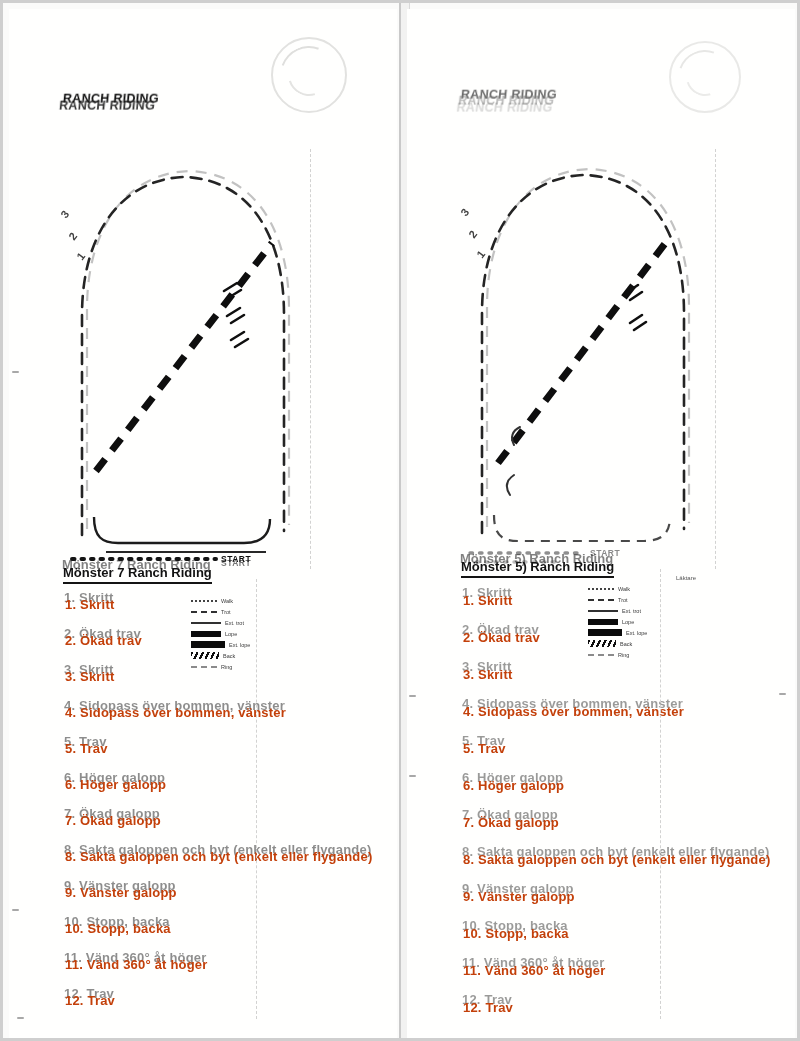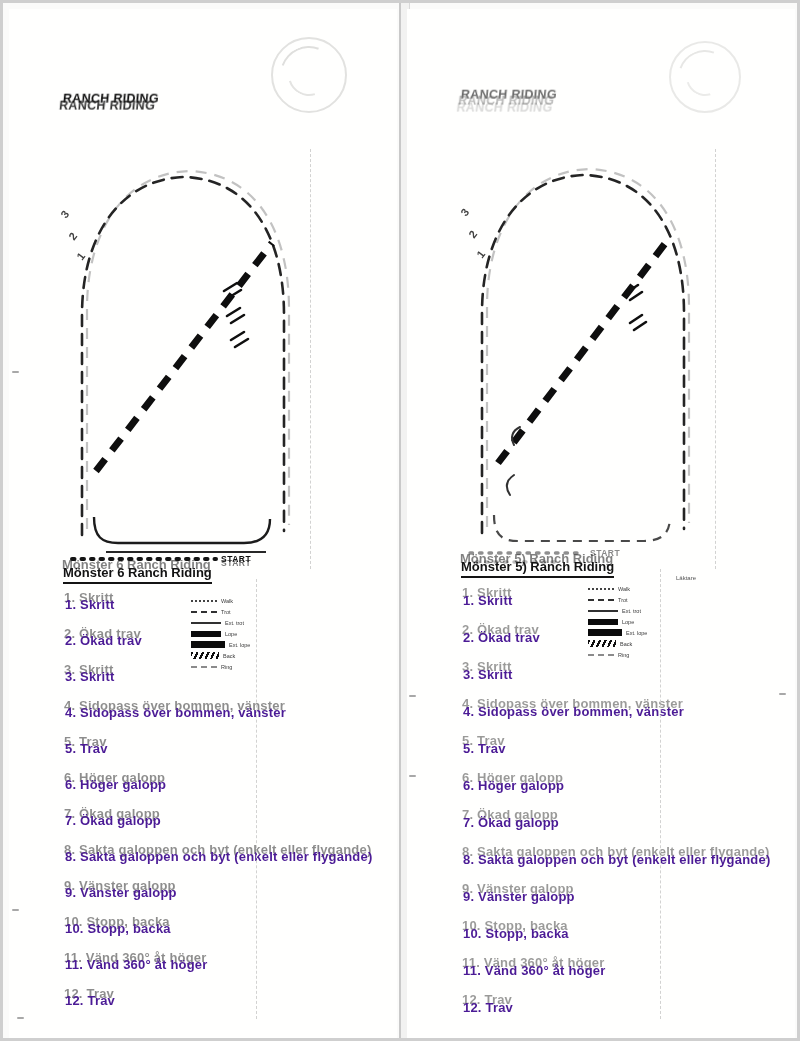--- a/index.html
+++ b/index.html
@@ -38,21 +38,21 @@
   .startdots{stroke:#161616;stroke-width:4;stroke-dasharray:2.5 7;stroke-linecap:round;}
   .startdots.light{stroke:#8f8f8f;stroke-width:3.4;}
   .svgstart{font-size:8.5px;font-weight:800;letter-spacing:.5px;fill:#111;
             font-family:"Liberation Sans",sans-serif;text-shadow:0 4px 0 rgba(0,0,0,.55);}
   .svgstart.light{fill:#8a8a8a;text-shadow:none;}
   
   .ptitle{position:absolute;font-size:13px;font-weight:700;color:#141414;display:inline-block;
           border-bottom:2px solid #161616;padding-bottom:2px;white-space:nowrap;
           text-shadow:-1px -8px 0 rgba(25,25,25,.55);filter:blur(.35px);}
   .steps{position:absolute;width:320px;}
-  .step{font-size:13px;font-weight:700;color:#4c1d95;height:18px;margin-bottom:18px;white-space:nowrap;
+  .step{font-size:13px;font-weight:700;color:#c2410c;height:18px;margin-bottom:18px;white-space:nowrap;
         text-shadow:-1px -7px 0 rgba(30,30,30,.5);filter:blur(.35px);letter-spacing:.2px;}
   #page-right .step{margin-bottom:19px;text-shadow:-1px -8px 0 rgba(30,30,30,.45);}
   
   .legendbox{position:absolute;width:112px;}
   .ltitle{font-size:6px;color:#555;text-align:right;padding-right:4px;height:8px;filter:blur(.3px);}
   .lrow{display:flex;align-items:center;height:11px;}
   .lln{display:inline-block;margin-right:4px;}
   .l-dot{width:26px;border-top:2px dotted #444;}
   .l-dash{width:26px;border-top:2px dashed #333;}
   .l-thin{width:30px;border-top:2px solid #333;}
@@ -86,21 +86,21 @@
         <path d="M173,207 l13,-8"></path>
           <path d="M177,214 l13,-8"></path>
       </g>
       <text class="marker" x="8" y="86" transform="rotate(-52 8 86)">3</text>
       <text class="marker" x="16" y="108" transform="rotate(-52 16 108)">2</text>
       <text class="marker" x="24" y="128" transform="rotate(-52 24 128)">1</text>
       <line class="startdots" x1="14" y1="426" x2="158" y2="426"></line>
       <text class="svgstart" x="163" y="429">START</text>
     </svg>
 
-    <div class="ptitle" style="left:54px;top:556px;">Mönster 6 Ranch Riding</div>
+    <div class="ptitle" style="left:54px;top:556px;">Mönster 7 Ranch Riding</div>
 
     <div class="legendbox" style="left:182px;top:578px;">
       <div class="ltitle"></div>
       <div class="lrow">
           <span class="lln l-dot"></span>
           <span class="llab">Walk</span>
         </div>
       <div class="lrow">
           <span class="lln l-dash"></span>
           <span class="llab">Trot</span>

